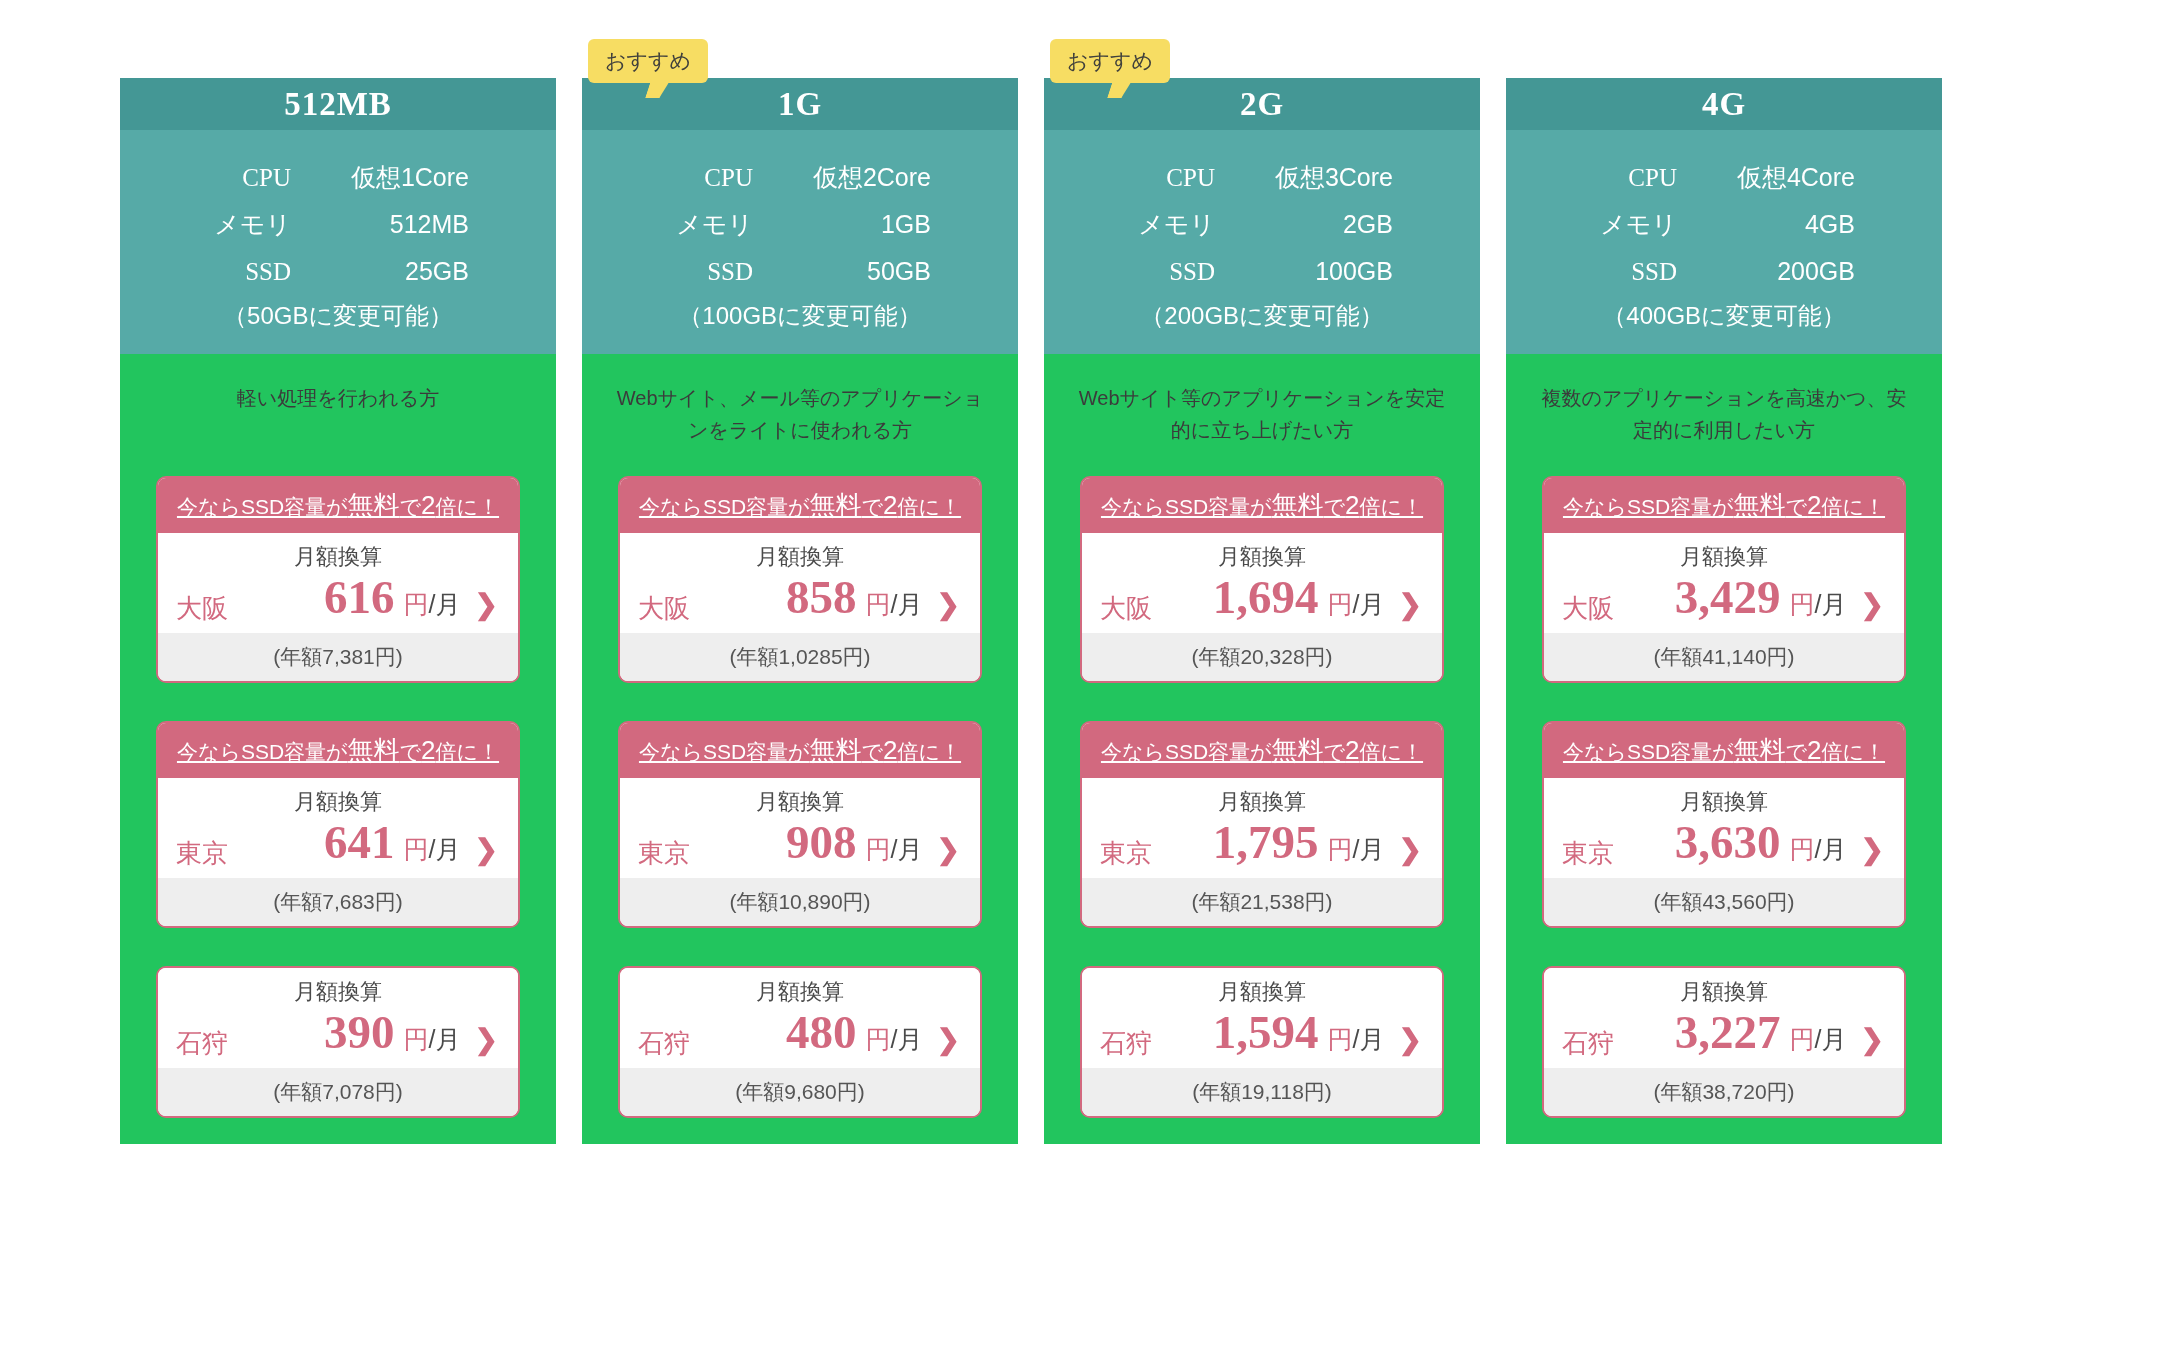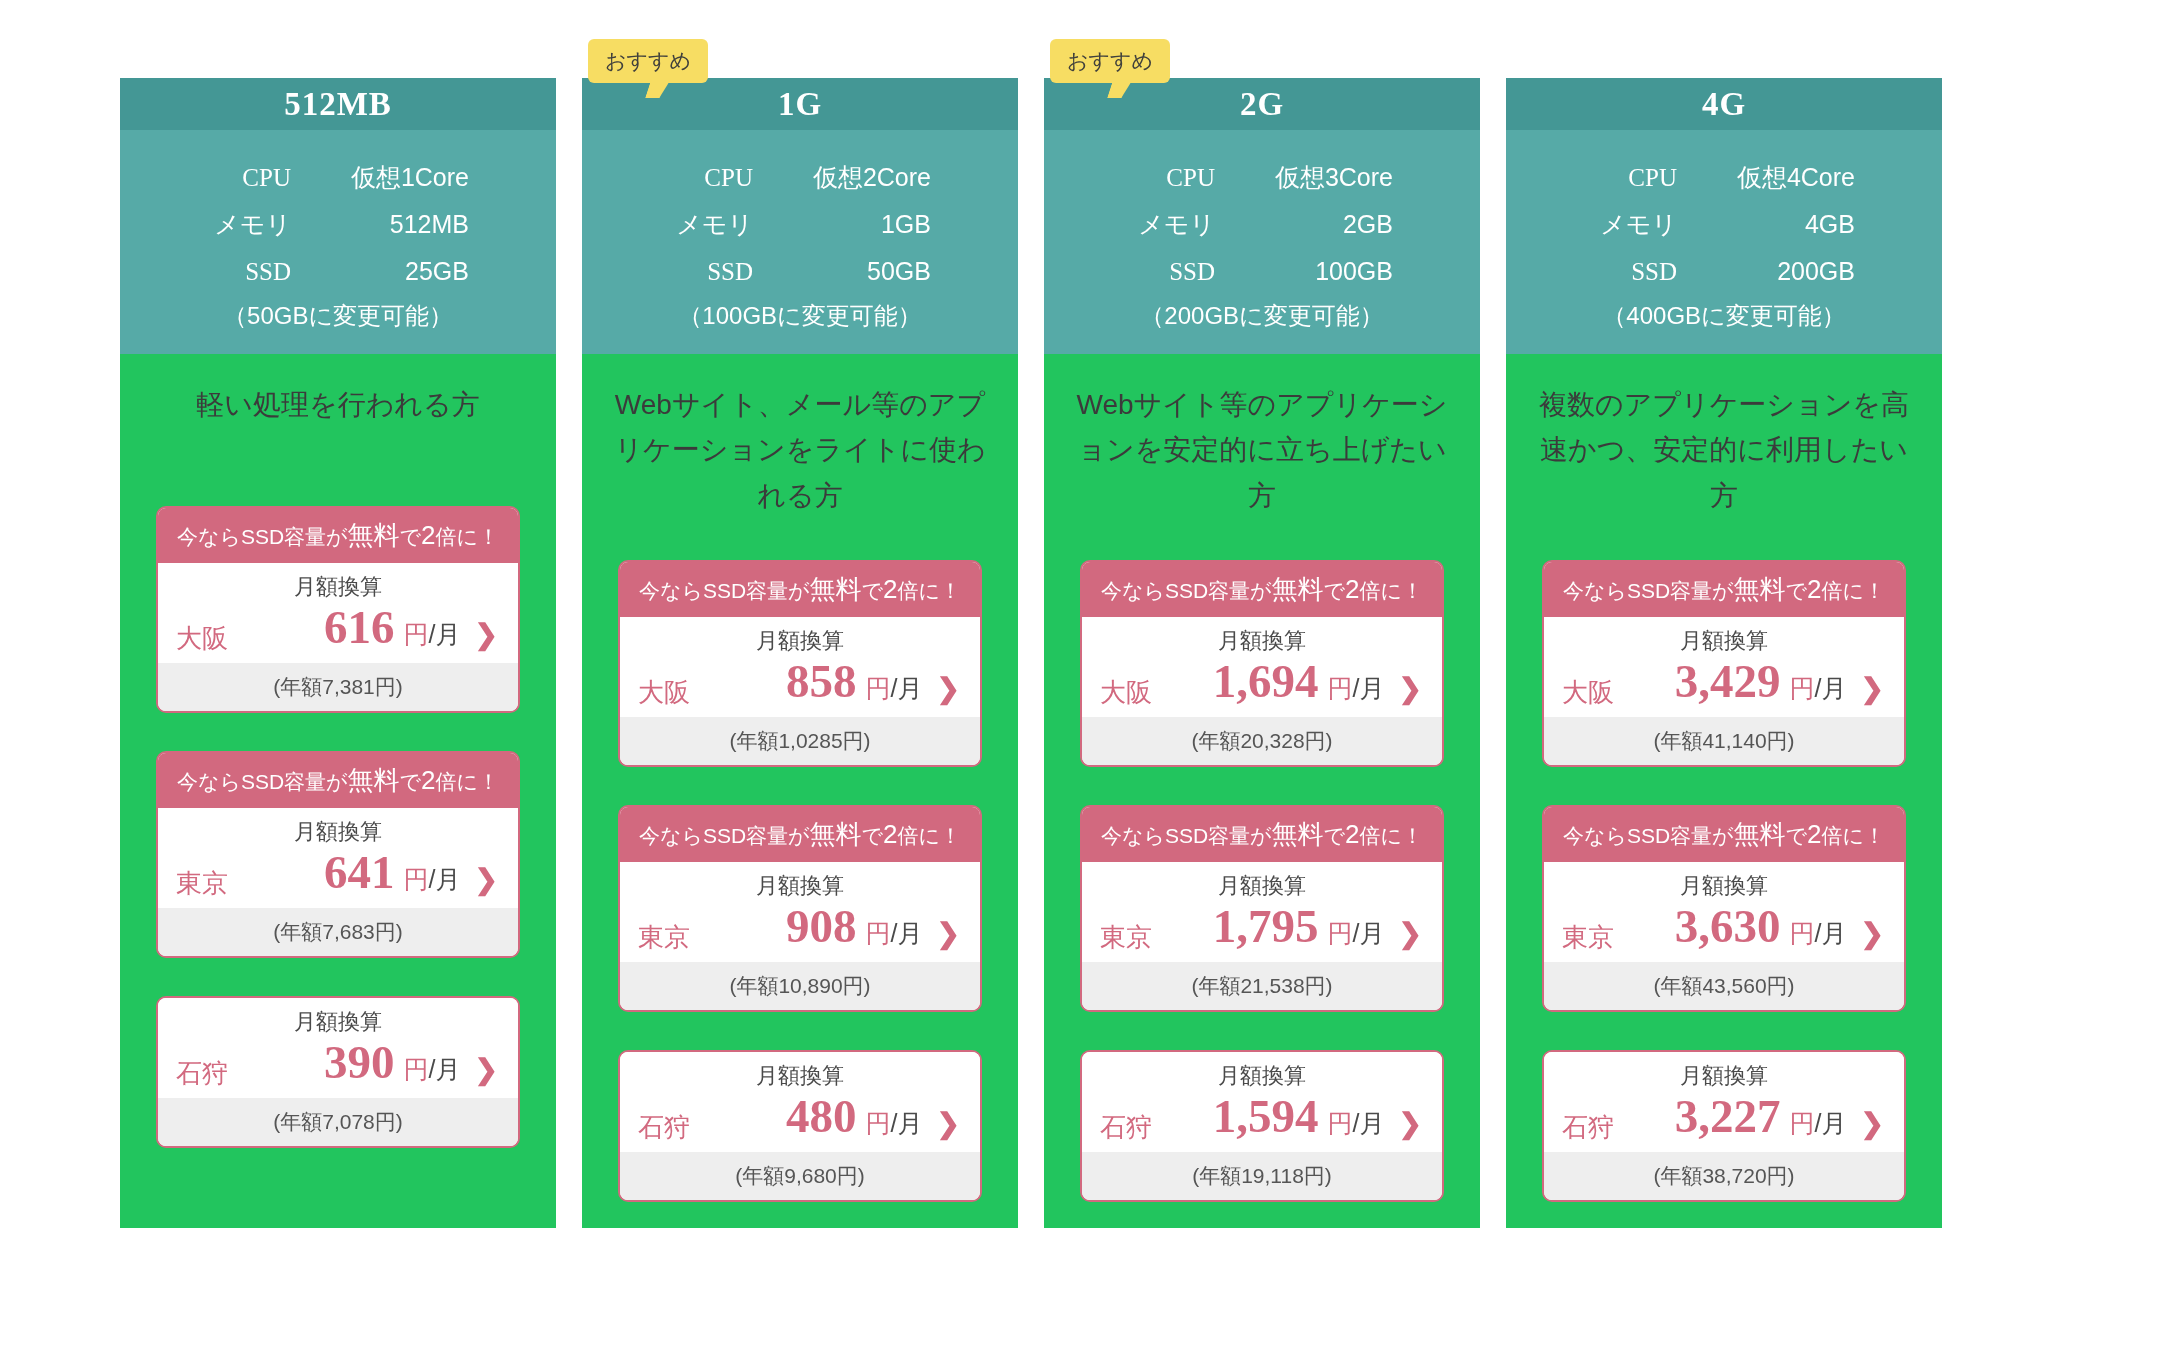--- a/index.html
+++ b/index.html
@@ -102,24 +102,24 @@
   }
   .spec-note {
     font-size: 24px;
     line-height: 1;
     padding-top: 9px;
   }
 
   
   .plan-desc {
     color: #3b3b3b;
-    font-size: 28px;
+    font-size: 20px;
     line-height: 1.62;
     text-align: center;
-    padding: 28px 28px 42px 28px;
+    padding: 28px 28px 12px 28px;
     min-height: 82px;
     box-sizing: content-box;
   }
 
   
   .price-list {
     padding: 0 36px;
     display: flex;
     flex-direction: column;
     gap: 38px;
@@ -133,20 +133,21 @@
   }
 
   .campaign-banner {
     background: #d2697f;
     color: #ffffff;
     font-size: 21px;
     line-height: 1;
     text-align: center;
     padding: 14px 0 15px 0;
     white-space: nowrap;
+    text-decoration: underline;
   }
   .campaign-banner .big {
     font-size: 26px;
   }
 
   .price-body {
     background: #ffffff;
     padding: 13px 0 12px 0;
   }
   .price-unit-label {

